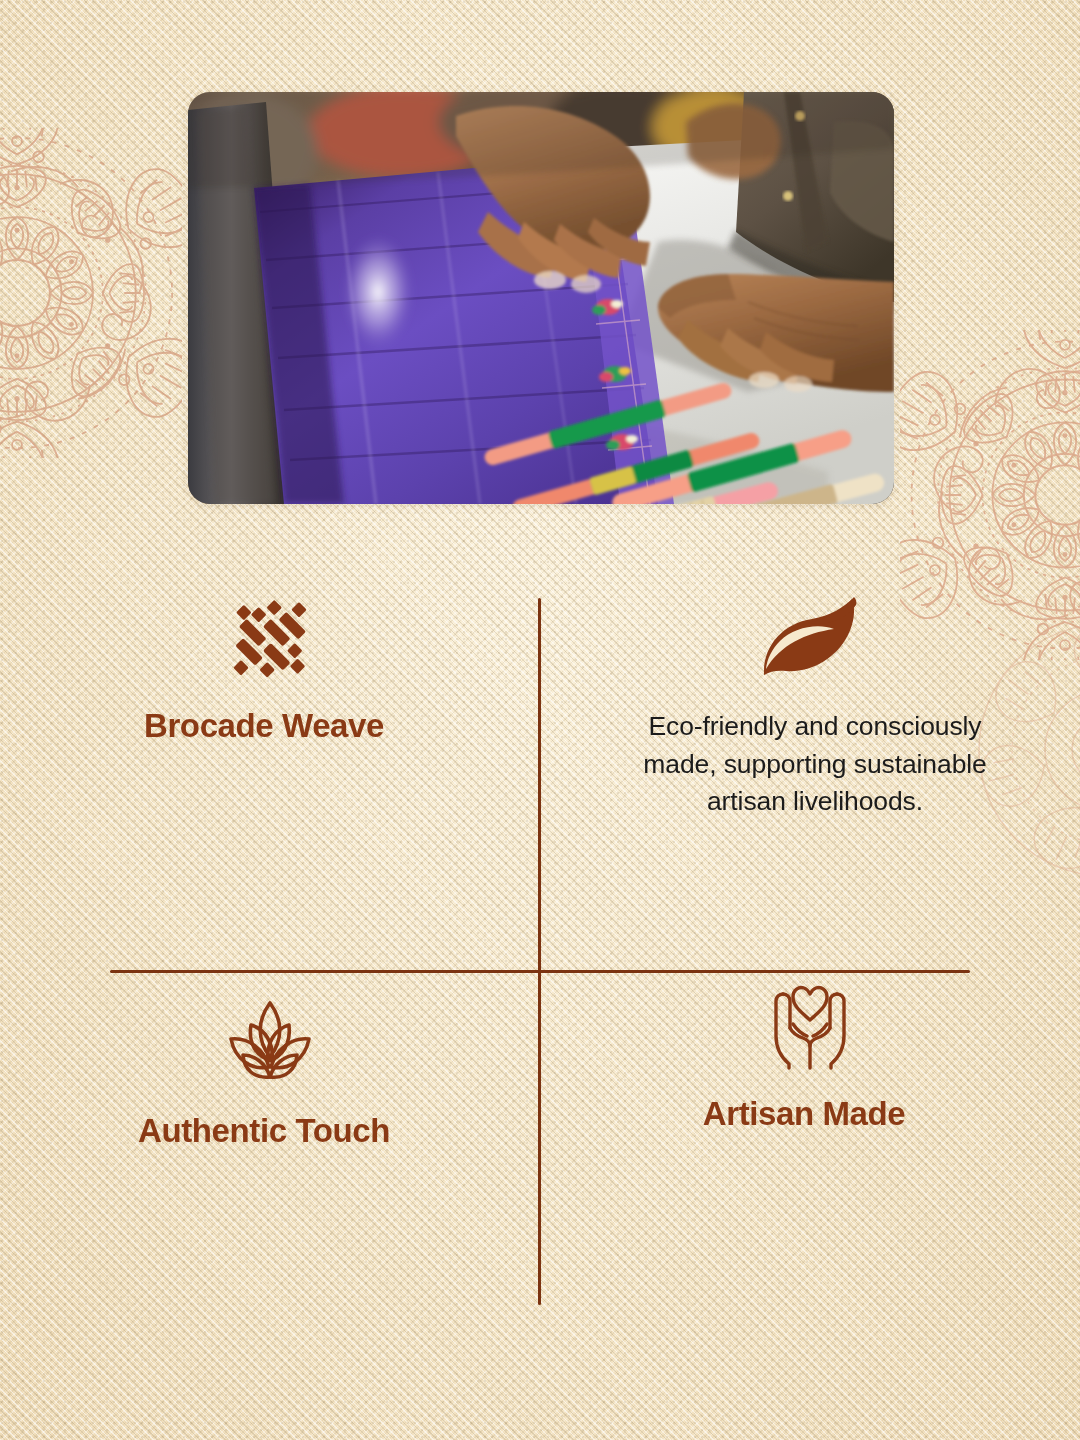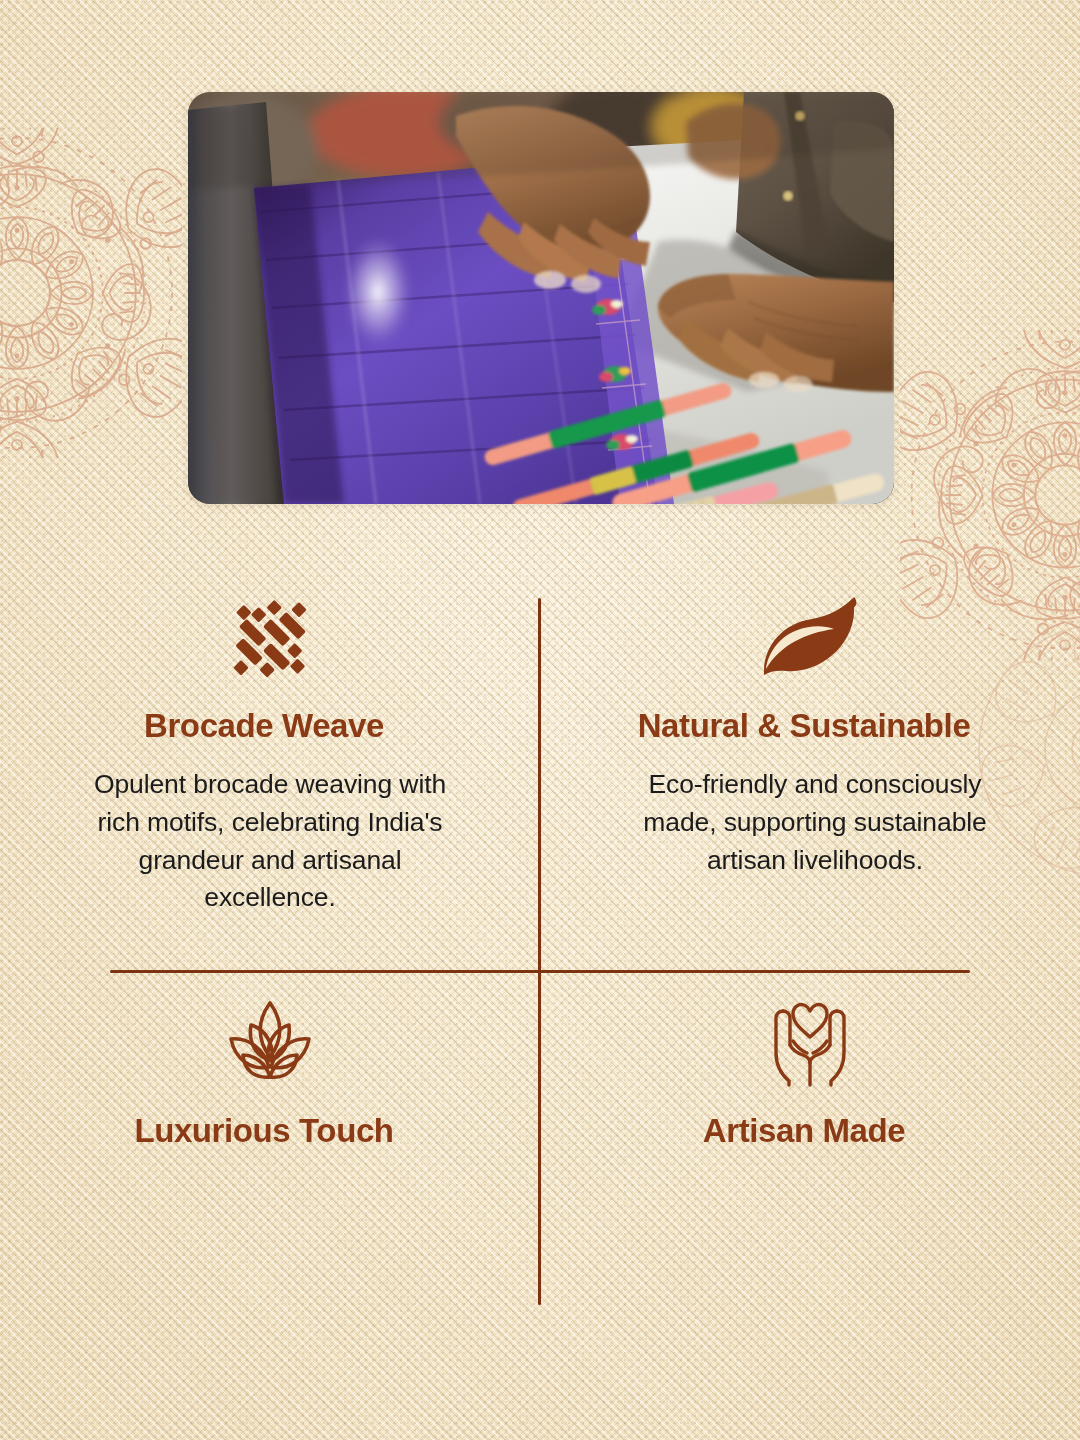--- a/index.html
+++ b/index.html
@@ -121,21 +121,21 @@
   .cell {
     position: absolute;
     width: 500px;
     box-sizing: border-box;
     text-align: center;
     padding: 0 16px;
   }
   .cell-tl { left: 20px;  top: 30px; }
   .cell-tr { left: 560px; top: 30px; }
   .cell-bl { left: 20px;  top: 435px; }
-  .cell-br { left: 560px; top: 435px; }
+  .cell-br { left: 560px; top: 418px; }
 
   .icon-wrap {
     height: 96px;
     display: flex;
     align-items: center;
     justify-content: center;
     margin-bottom: 22px;
   }
   .icon-wrap svg { display: block; }
 
@@ -605,50 +605,48 @@
             <rect x="31" y="69" width="28" height="11" rx="2"></rect>
             <rect x="65" y="69" width="11" height="11" rx="1.5"></rect>
             <rect x="8" y="45" width="11" height="11" rx="1.5"></rect>
             <rect x="45" y="86" width="11" height="11" rx="1.5"></rect>
             <rect x="45" y="4" width="11" height="11" rx="1.5"></rect>
             <rect x="84" y="45" width="11" height="11" rx="1.5"></rect>
           </g>
         </svg>
       </div>
       <h2 class="feature-title">Brocade Weave</h2>
-      <p class="feature-desc">Opulent brocade weaving with rich motifs, celebrating India's grandeur and artisanal excellence.</p>
     </div>
 
     <div class="cell cell-tr">
       <div class="icon-wrap">
         <svg width="104" height="90" viewBox="0 0 104 90">
           <path d="M6,78 C6,52 26,30 54,26 C72,23 86,14 94,6 C98,16 96,30 90,42 C78,66 52,80 28,78 C20,77 12,78 6,82 Z" fill="#8a3a15"></path>
           <path d="M8,76 C22,52 48,40 76,36 C60,30 36,34 22,48 C14,56 9,66 8,76 Z" fill="#f6e9ce"></path>
           <path d="M96,4 C86,16 70,26 50,30 C72,34 90,24 98,12 C99,9 98,6 96,4 Z" fill="#8a3a15"></path>
         </svg>
       </div>
-      <h2 class="feature-title">Natural &amp; Sustainable</h2>
       <p class="feature-desc">Eco-friendly and consciously made, supporting sustainable artisan livelihoods.</p>
     </div>
 
     <div class="cell cell-bl">
       <div class="icon-wrap">
         <svg width="100" height="92" viewBox="0 0 100 92">
           <g fill="none" stroke="#8a3a15" stroke-width="3.6" stroke-linejoin="round" stroke-linecap="round">
             <path d="M50,6 C62,22 64,42 50,60 C36,42 38,22 50,6 Z"></path>
             <path d="M31,28 C45,32 54,46 52,64 C36,60 28,46 31,28 Z"></path>
             <path d="M69,28 C71,46 63,60 48,64 C46,46 55,32 69,28 Z"></path>
             <path d="M11,42 C28,40 44,52 49,70 C31,74 15,62 11,42 Z"></path>
             <path d="M89,42 C85,62 69,74 51,70 C56,52 72,40 89,42 Z"></path>
             <path d="M23,58 C34,58 46,66 50,80 C34,82 24,72 23,58 Z"></path>
             <path d="M77,58 C76,72 66,82 50,80 C54,66 66,58 77,58 Z"></path>
           </g>
         </svg>
       </div>
-      <h2 class="feature-title">Luxurious Touch</h2>
+      <h2 class="feature-title">Authentic Touch</h2>
     </div>
 
     <div class="cell cell-br">
       <div class="icon-wrap">
         <svg width="94" height="92" viewBox="0 0 94 92">
           <g fill="none" stroke="#8a3a15" stroke-width="3.4" stroke-linecap="round" stroke-linejoin="round">
             <path d="M47,40 C38,32 30,26 30,17 C30,10 36,6 41,8 C44,9 46,12 47,14 C48,12 50,9 53,8 C58,6 64,10 64,17 C64,26 56,32 47,40 Z"></path>
             <path d="M20,14 C16,14 13,17 13,21 L13,56 C13,68 19,78 26,84 L26,88"></path>
             <path d="M20,14 C24,14 27,17 27,21 L27,48"></path>
             <path d="M27,48 C29,52 34,56 40,58 C45,60 47,62 47,66 L47,88"></path>

